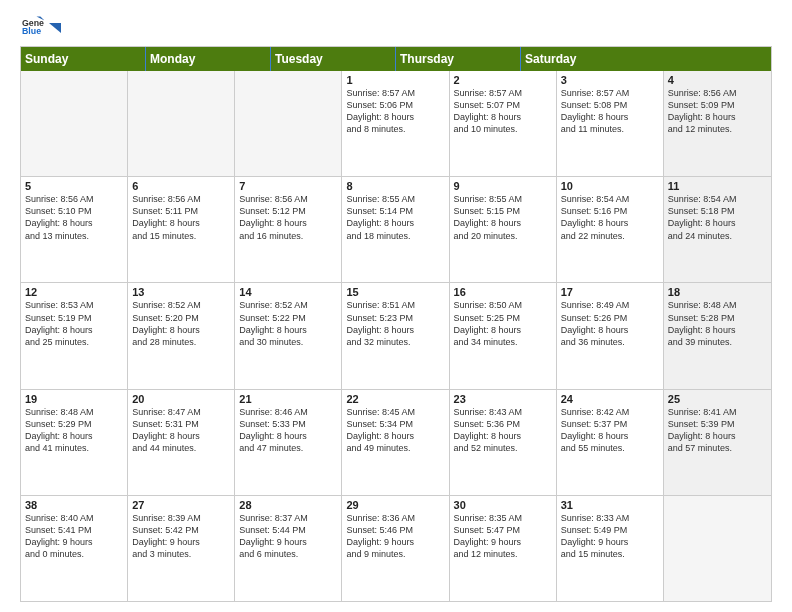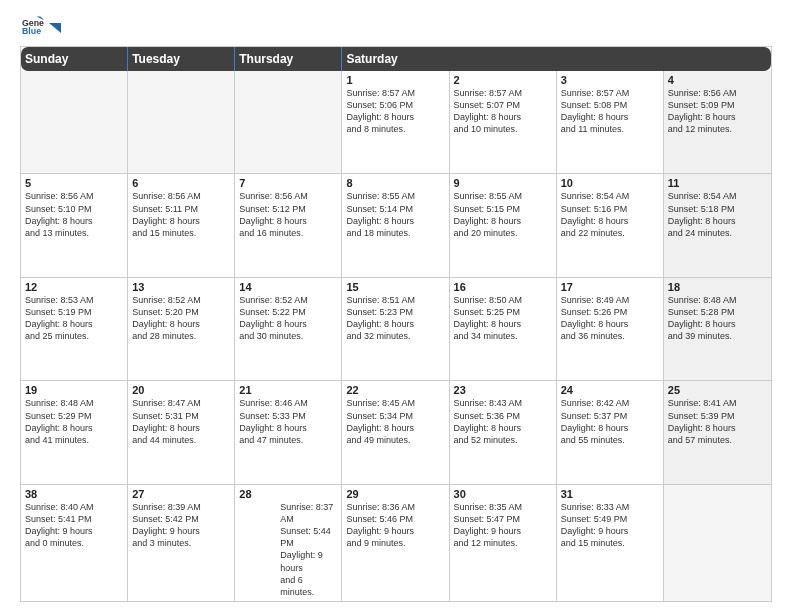--- a/index.html
+++ b/index.html
@@ -57,23 +57,22 @@
       color: #444;
     }
     .calendar {
       flex: 1;
       display: flex;
       flex-direction: column;
       border: 1px solid #ccc;
     }
     .cal-header-row {
       display: grid;
-      grid-template-columns: repeat(7, 1fr);
-      background: #404040;
-      border-radius: 7px;
+      grid-template-columns: repeat(6, 1fr);
+      background: #4d7c0f;
     }
     .cal-header-cell {
       color: #fff;
       font-size: 12px;
       font-weight: bold;
       padding: 5px 4px;
       text-align: left;
       border-right: 1px solid #3a7fd4;
     }
     .cal-header-cell:last-child { border-right: none; }
@@ -136,20 +135,21 @@
     </div>
     <div class="title-block">
       <div class="cal-title"></div>
       <div class="cal-subtitle"></div>
     </div>
   </div>
 
   <div class="calendar">
     <div class="cal-header-row">
         <div class="cal-header-cell">Sunday</div>
+        <div class="cal-header-cell">Monday</div>
         <div class="cal-header-cell">Tuesday</div>
         <div class="cal-header-cell">Thursday</div>
         <div class="cal-header-cell">Saturday</div>
       </div>
     <div class="cal-body">
         <div class="cal-row">
           <div class="cal-cell empty"></div>
           <div class="cal-cell empty"></div>
           <div class="cal-cell empty"></div>
           <div class="cal-cell">
@@ -344,21 +344,21 @@
           </div>
           <div class="cal-cell">
             <span class="day-num">27</span>
             <div class="cell-info" style="white-space: pre-line;">Sunrise: 8:39 AM
 Sunset: 5:42 PM
 Daylight: 9 hours
 and 3 minutes.</div>
           </div>
           <div class="cal-cell">
             <span class="day-num">28</span>
-            <div class="cell-info" style="white-space: pre-line; margin-left: 41px;">Sunrise: 8:37 AM
+            <div class="cell-info" style="white-space: pre-line;">Sunrise: 8:37 AM
 Sunset: 5:44 PM
 Daylight: 9 hours
 and 6 minutes.</div>
           </div>
           <div class="cal-cell">
             <span class="day-num">29</span>
             <div class="cell-info" style="white-space: pre-line;">Sunrise: 8:36 AM
 Sunset: 5:46 PM
 Daylight: 9 hours
 and 9 minutes.</div>

